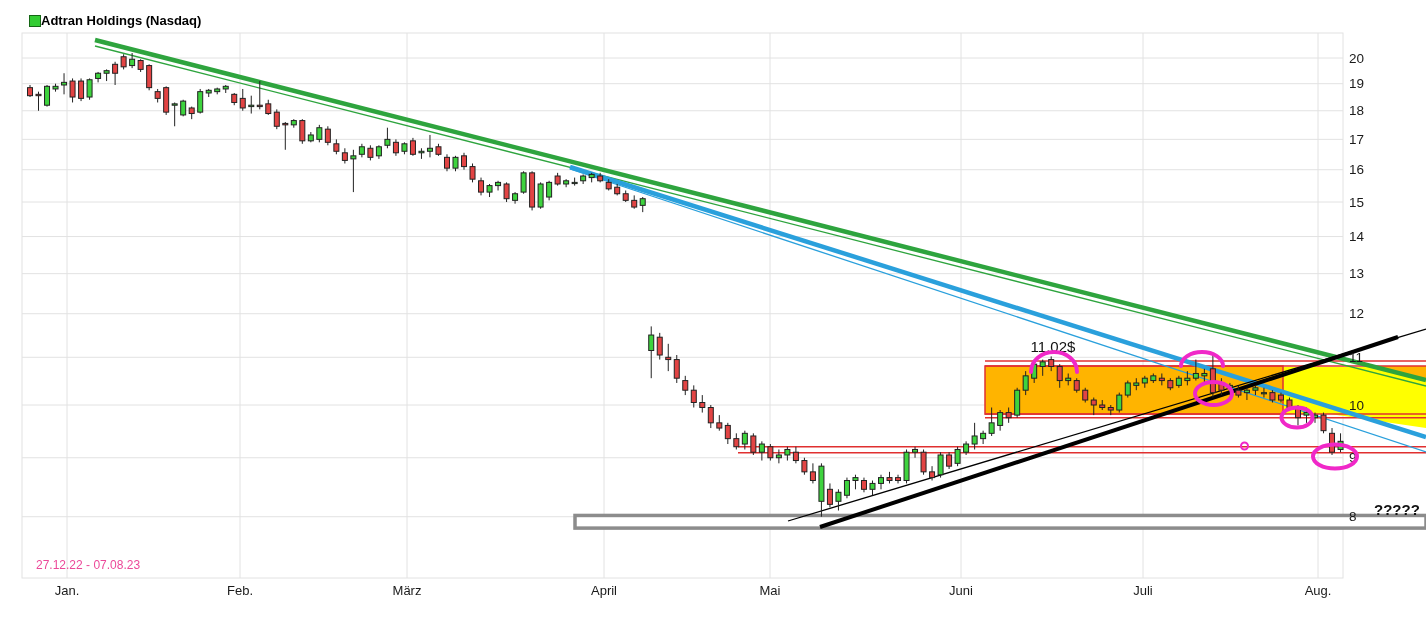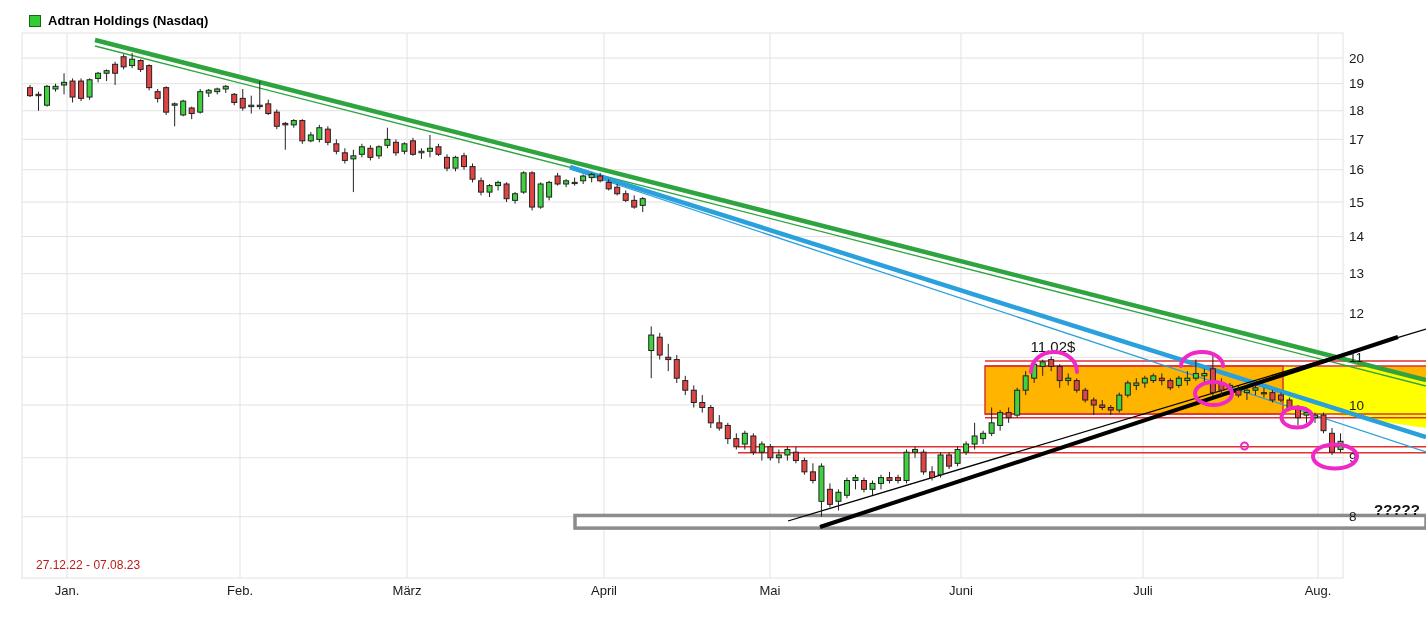--- a/index.html
+++ b/index.html
@@ -1,22 +1,22 @@
 <!DOCTYPE html>
 <html><head>
 <meta charset="utf-8">
 <style>
   html,body{margin:0;padding:0;background:#fff;}
   .stage{position:relative;width:1426px;height:622px;background:#fff;overflow:hidden;
          font-family:"Liberation Sans", sans-serif;}
   .stage svg{position:absolute;left:0;top:0;}
-  .legend{position:absolute;left:29px;top:13px;display:flex;align-items:center;gap:7px;z-index:5;}
+  .legend{position:absolute;left:29px;top:13px;display:flex;align-items:center;z-index:5;}
   .legend .swatch{width:10px;height:10px;background:#33cc33;border:1px solid #156615;display:inline-block;}
   .legend .legend-text{font-size:13px;font-weight:bold;color:#000;}
-  .daterange{position:absolute;left:36px;top:558px;font-size:12px;color:#b91c1c;z-index:5;}
+  .daterange{position:absolute;left:36px;top:558px;font-size:12px;color:#ec4899;z-index:5;}
   text{font-family:"Liberation Sans", sans-serif;}
   .ytick{font-size:13.5px;fill:#1a1a1a;}
   .xtick{font-size:13px;fill:#1a1a1a;}
   .ann-price{font-size:15px;fill:#111;}
   .ann-question{font-size:15px;font-weight:bold;fill:#111;}
 </style>
 </head>
 <body>
 
 <div class="stage">

